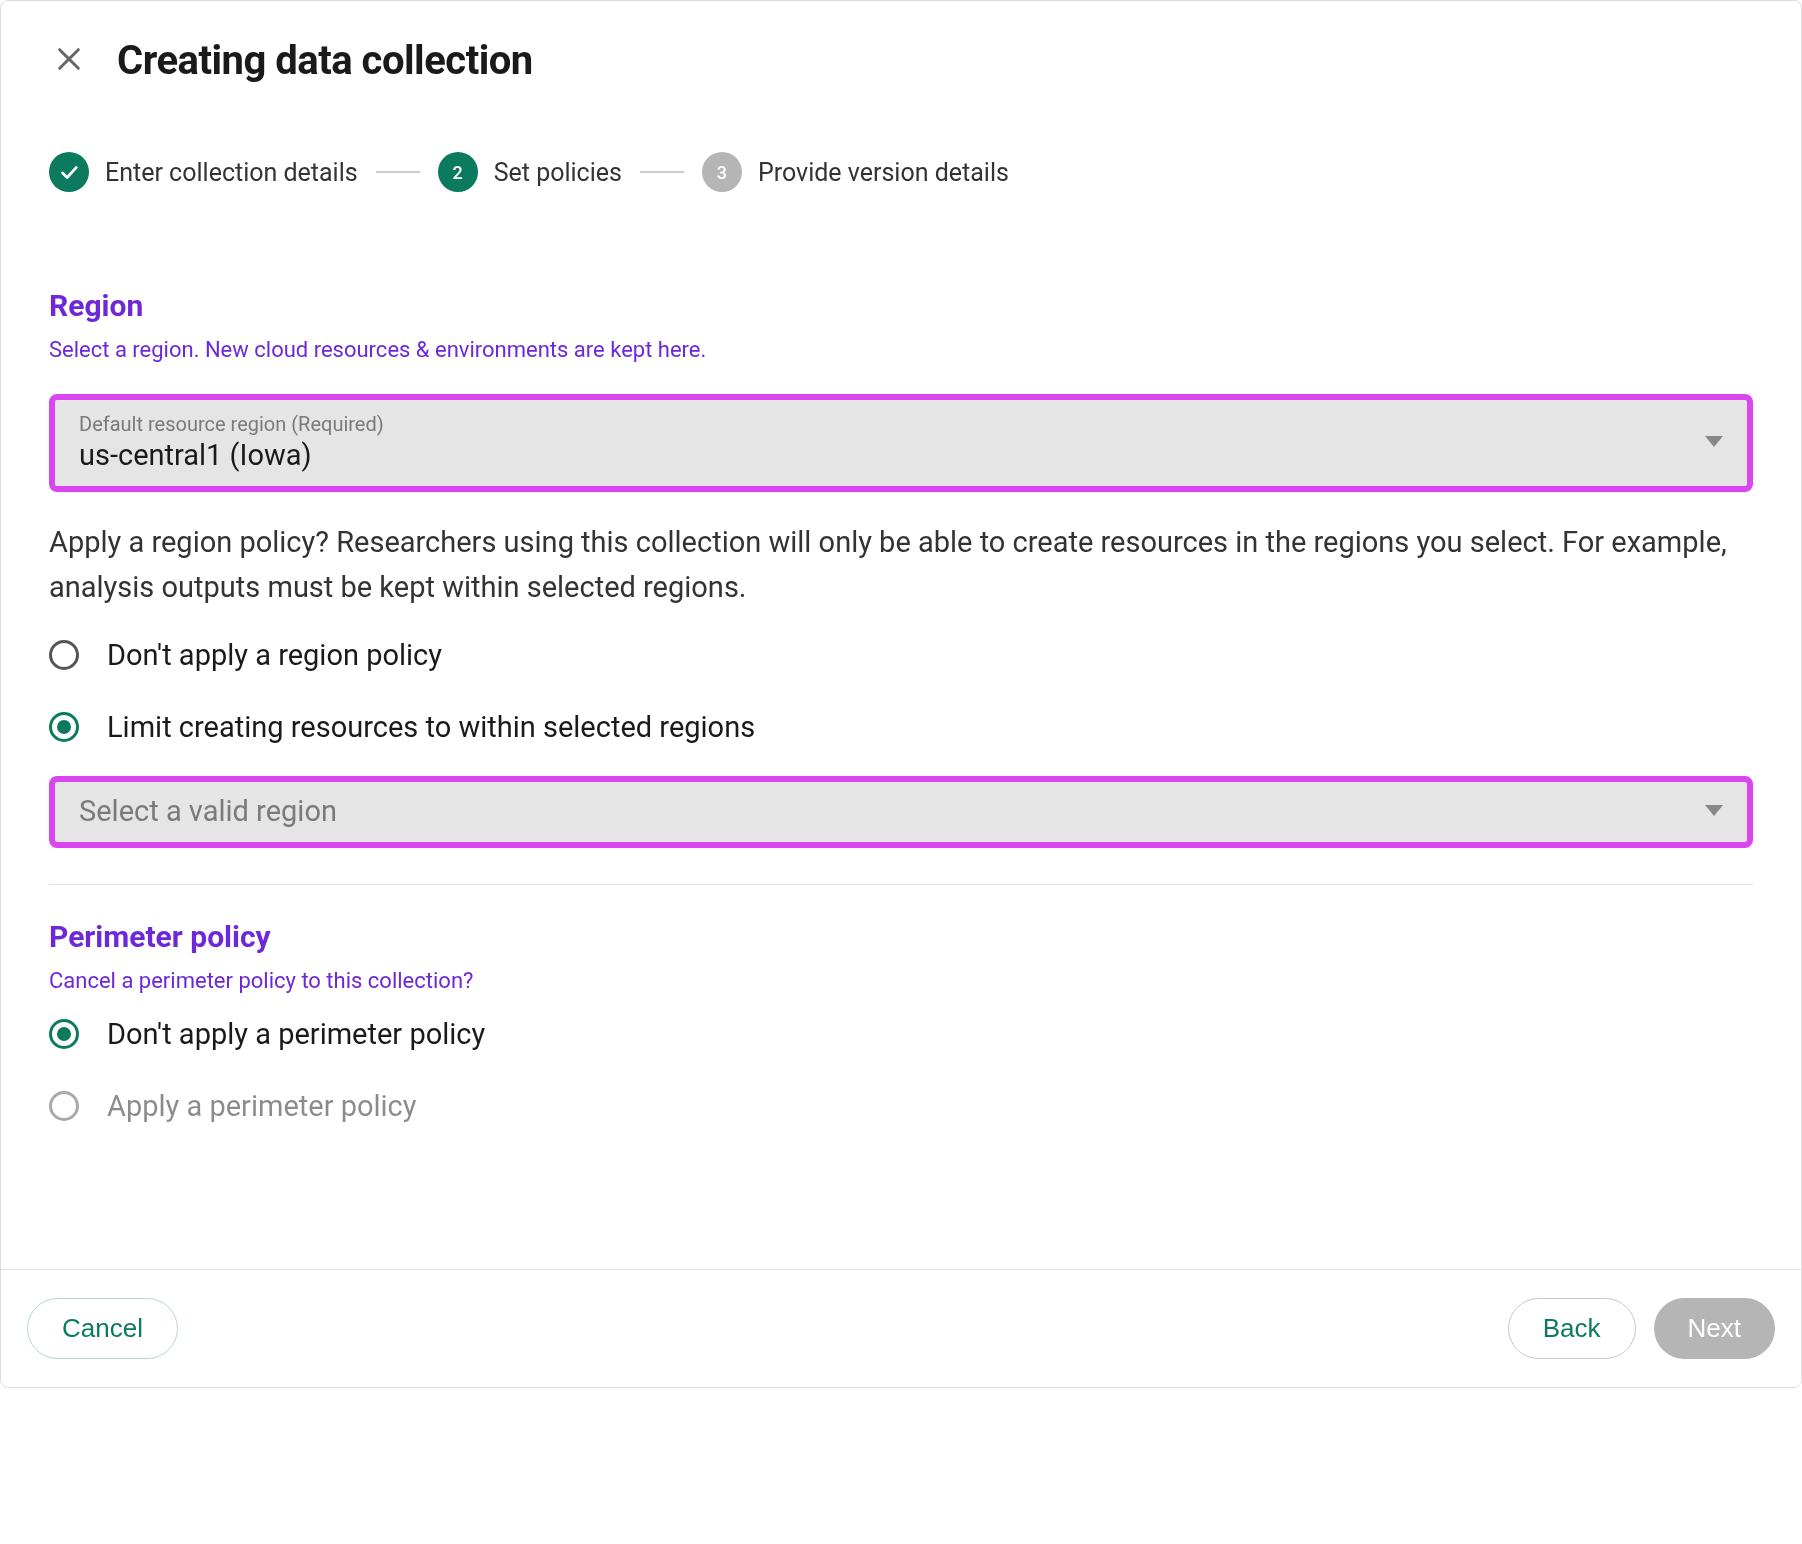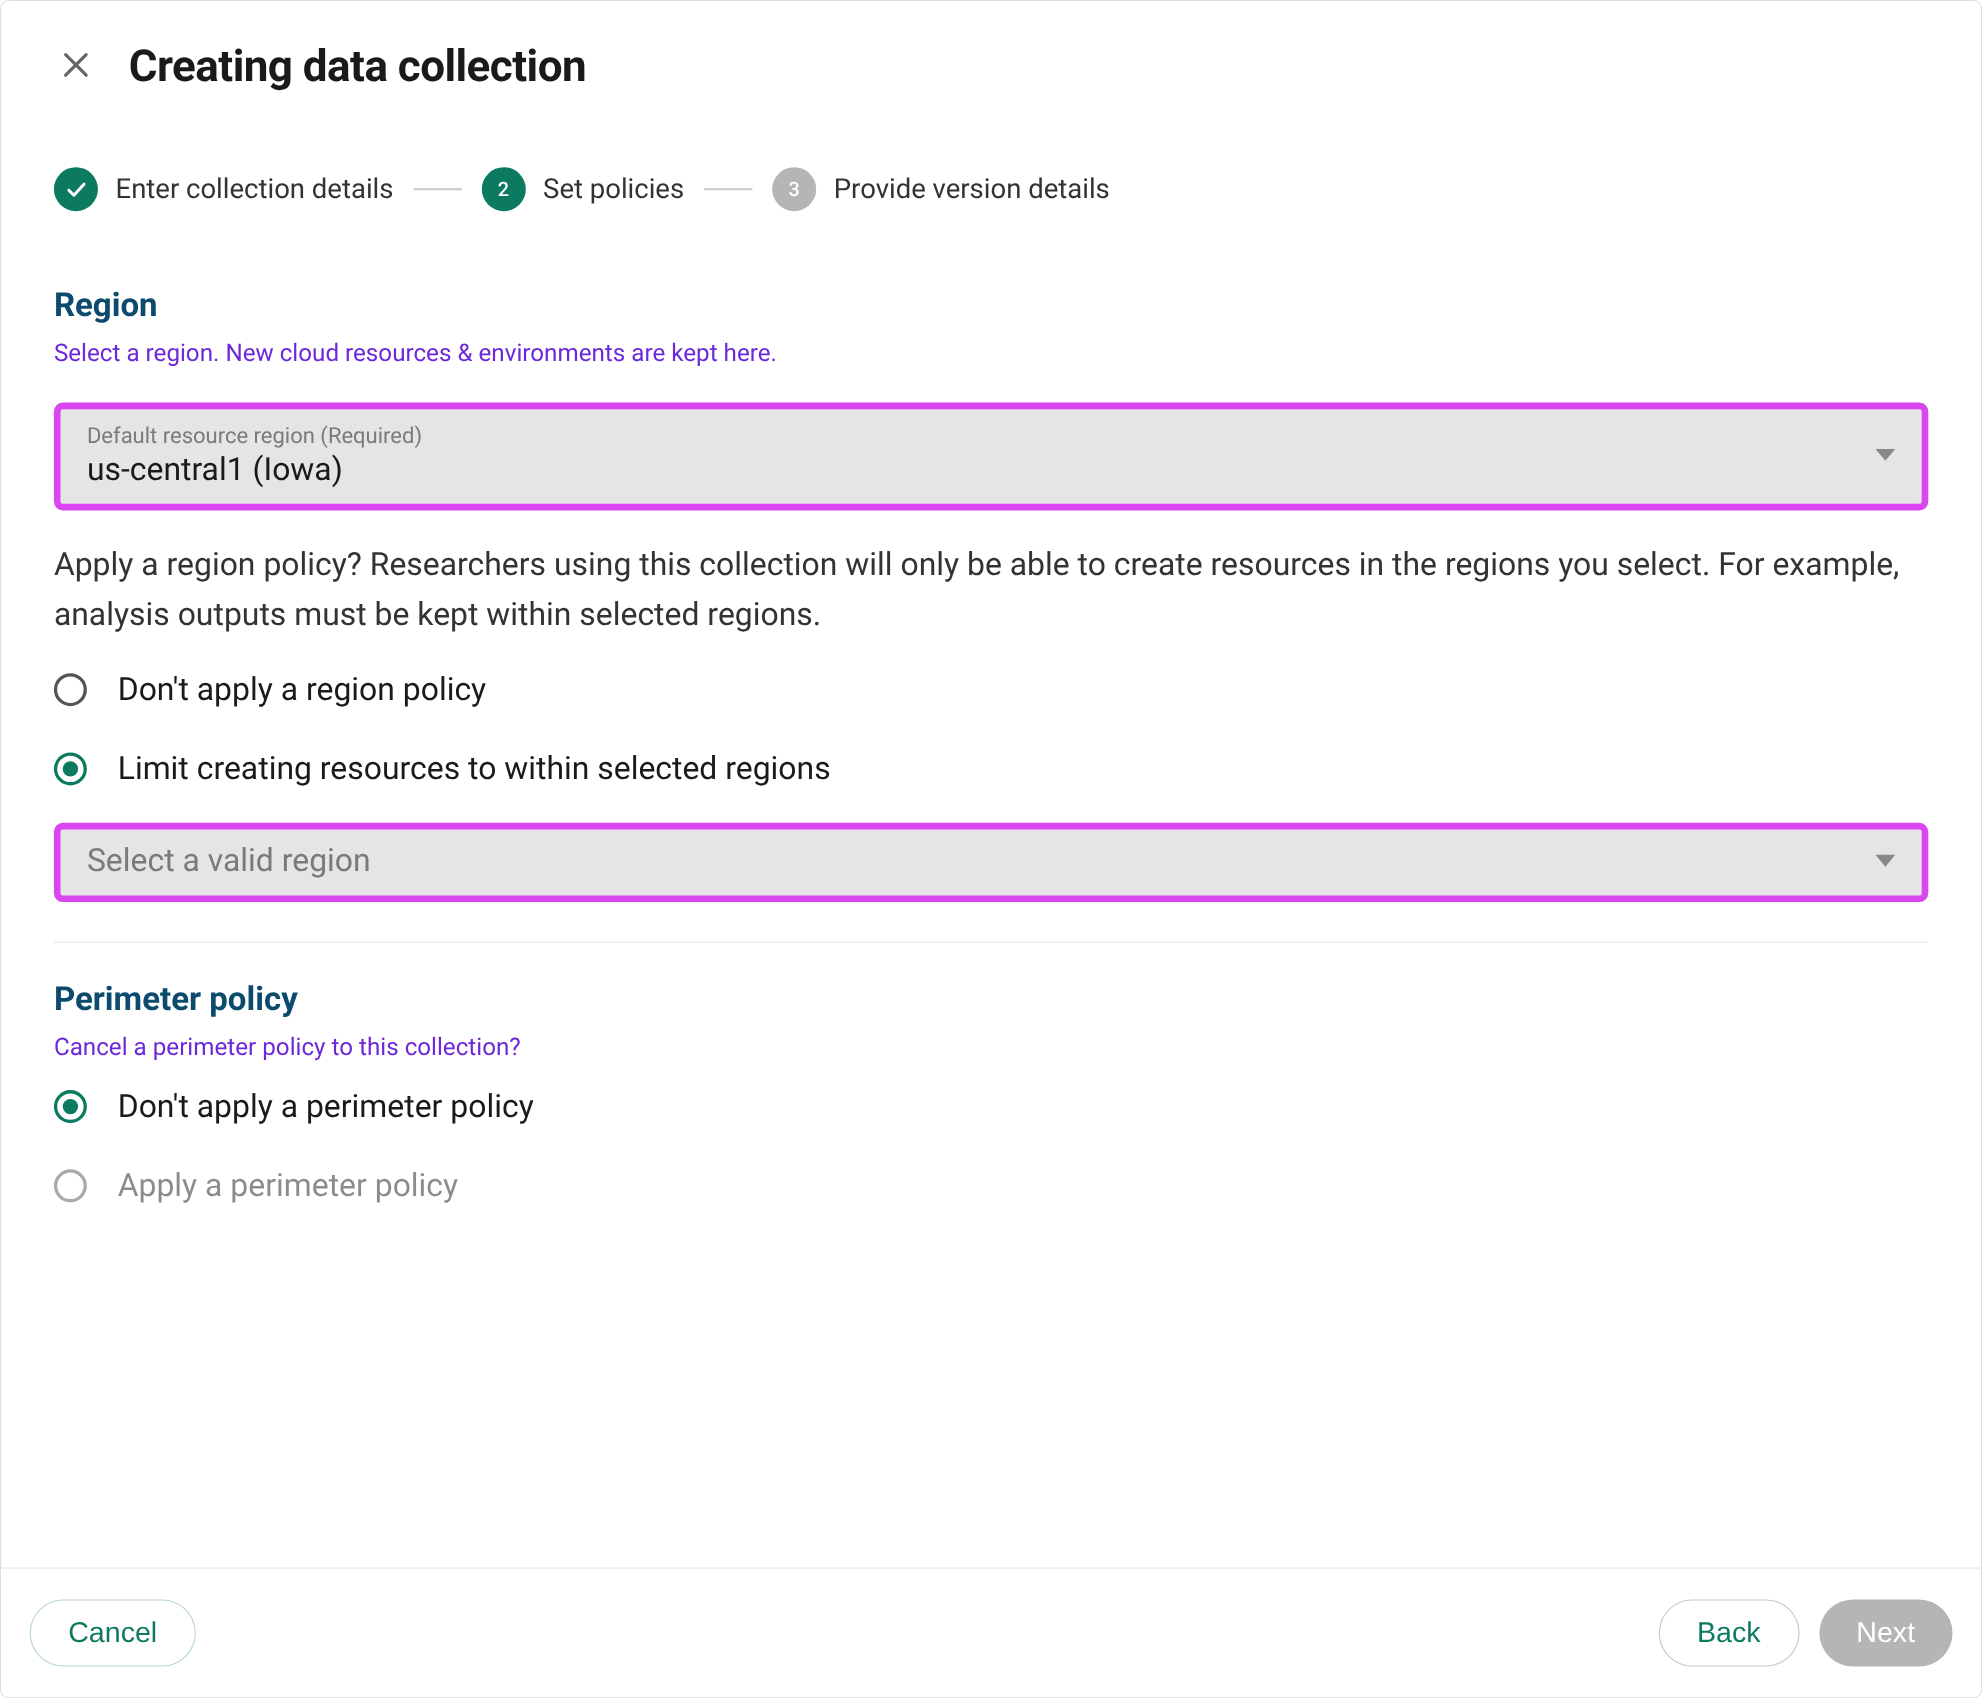--- a/index.html
+++ b/index.html
@@ -7,21 +7,21 @@
       margin: 0;
       padding: 0;
     }
     body {
       font-family: -apple-system, BlinkMacSystemFont, "Segoe UI", Roboto, Helvetica, Arial, sans-serif;
       background: #fff;
       color: #1a1a1a;
     }
     .dialog {
       width: 1802px;
-      height: 1544px;
+      height: 1388px;
       border: 1px solid #ddd;
       border-radius: 8px;
       display: flex;
       flex-direction: column;
       overflow: hidden;
     }
     .dialog-header {
       display: flex;
       align-items: center;
       padding: 36px 48px 20px 48px;
@@ -92,22 +92,23 @@
       background: #ccc;
     }
     .content {
       flex: 1;
       padding: 28px 48px 0 48px;
       overflow: hidden;
     }
     .section-title {
       font-size: 30px;
       font-weight: 700;
-      color: #0c4a6e;
+      color: #6d28d9;
       margin-bottom: 10px;
+      margin-top: 28px;
     }
     .section-desc {
       font-size: 22px;
       color: #6d28d9;
       line-height: 1.5;
       margin-bottom: 28px;
     }
     .select-wrap {
       position: relative;
       border: 6px solid #d946ef;

